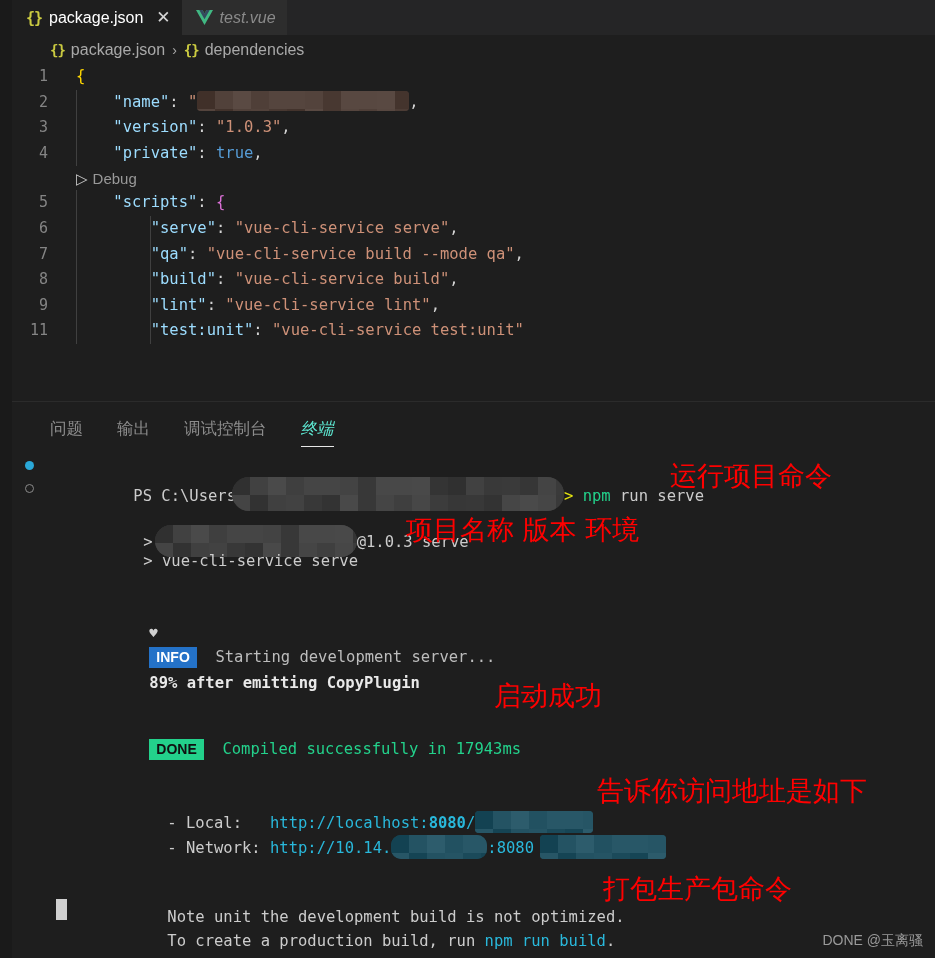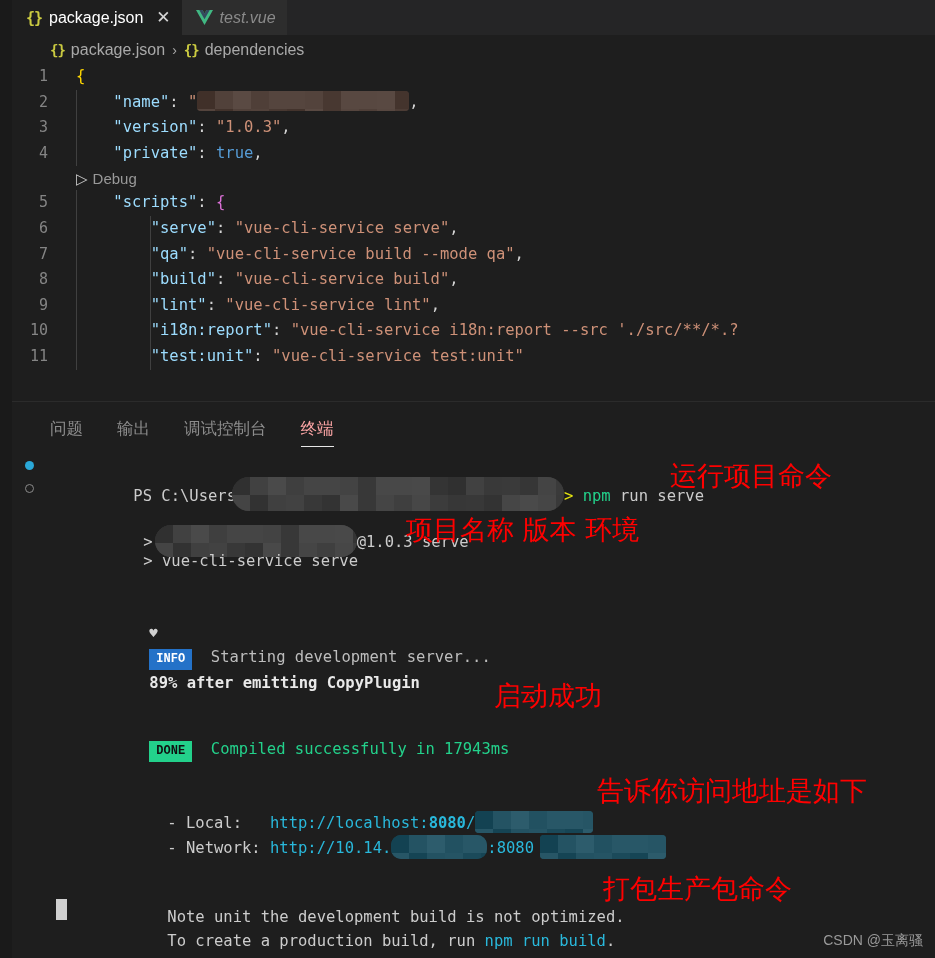--- a/index.html
+++ b/index.html
@@ -183,22 +183,23 @@
   }
   .panel-tab {
     font-size: 16.5px;
     color: #8c8c8c;
     padding-bottom: 6px;
     border-bottom: 1px solid transparent;
     cursor: pointer;
     white-space: nowrap;
   }
   .panel-tab.active {
-    color: #fca5a5;
+    color: #5eead4;
     border-bottom: 1px solid #e7e7e7;
+    font-style: italic;
   }
 
   .terminal {
     flex: 1 1 auto;
     position: relative;
     font-family: "DejaVu Sans Mono", monospace;
     font-size: 15.5px;
     line-height: 24px;
     color: #cccccc;
     padding: 6px 0 0 0;
@@ -229,22 +230,22 @@
   .t-dim   { color: #bdbdbd; }
   .t-green { color: #23d18b; }
   .t-cyan  { color: #29b8db; }
   .t-yellow{ color: #e5e510; }
   .t-bold  { font-weight: bold; color: #e9e9e9; }
 
   .badge {
     display: inline-block;
     padding: 1px 7px;
     font-weight: bold;
-    font-family: Liberation Mono, monospace;
-    font-size: 12px;
+    font-family: Liberation Sans, sans-serif;
+    font-size: 14px;
     line-height: 19px;
   }
   .badge-info { background: #2472c8; color: #ffffff; }
   .badge-done { background: #23d18b; color: #101010; }
 
   .annot {
     position: absolute;
     color: #ff0000;
     font-family: "DejaVu Sans", sans-serif;
     font-size: 27px;
@@ -309,21 +310,20 @@
           <div class="code-row"><div class="lineno">4</div><div class="codetext"><span class="k-punc">    </span><span class="k-key">"private"</span><span class="k-punc">: </span><span class="k-bool">true</span><span class="k-punc">,</span><span class="indent-guide" style="left: 12px;"></span></div></div>
           <div class="codelens">
             <span class="play">▷</span>
             <span>Debug</span>
           </div>
           <div class="code-row"><div class="lineno">5</div><div class="codetext"><span class="k-punc">    </span><span class="k-key">"scripts"</span><span class="k-punc">: </span><span class="k-brace2">{</span><span class="indent-guide" style="left: 12px;"></span></div></div>
           <div class="code-row"><div class="lineno">6</div><div class="codetext"><span class="k-punc">        </span><span class="k-key">"serve"</span><span class="k-punc">: </span><span class="k-str">"vue-cli-service serve"</span><span class="k-punc">,</span><span class="indent-guide" style="left: 12px;"></span><span class="indent-guide" style="left: 86px;"></span></div></div>
           <div class="code-row"><div class="lineno">7</div><div class="codetext"><span class="k-punc">        </span><span class="k-key">"qa"</span><span class="k-punc">: </span><span class="k-str">"vue-cli-service build --mode qa"</span><span class="k-punc">,</span><span class="indent-guide" style="left: 12px;"></span><span class="indent-guide" style="left: 86px;"></span></div></div>
           <div class="code-row"><div class="lineno">8</div><div class="codetext"><span class="k-punc">        </span><span class="k-key">"build"</span><span class="k-punc">: </span><span class="k-str">"vue-cli-service build"</span><span class="k-punc">,</span><span class="indent-guide" style="left: 12px;"></span><span class="indent-guide" style="left: 86px;"></span></div></div>
           <div class="code-row"><div class="lineno">9</div><div class="codetext"><span class="k-punc">        </span><span class="k-key">"lint"</span><span class="k-punc">: </span><span class="k-str">"vue-cli-service lint"</span><span class="k-punc">,</span><span class="indent-guide" style="left: 12px;"></span><span class="indent-guide" style="left: 86px;"></span></div></div>
-          <div class="code-row"><div class="lineno">10</div><div class="codetext"><span class="k-punc">        </span><span class="k-key">"i18n:report"</span><span class="k-punc">: </span><span class="k-str">"vue-cli-service i18n:report --src './src/**/*.?</span><span class="indent-guide" style="left: 12px;"></span><span class="indent-guide" style="left: 86px;"></span></div></div>
           <div class="code-row"><div class="lineno">11</div><div class="codetext"><span class="k-punc">        </span><span class="k-key">"test:unit"</span><span class="k-punc">: </span><span class="k-str">"vue-cli-service test:unit"</span><span class="indent-guide" style="left: 12px;"></span><span class="indent-guide" style="left: 86px;"></span></div></div>
         </div>
     </div>
 
     <div class="panel">
       <div class="panel-tabs" id="panel-tabs">
           <div class="panel-tab">问题</div>
           <div class="panel-tab">输出</div>
           <div class="panel-tab">调试控制台</div>
           <div class="panel-tab active">终端</div>
@@ -398,14 +398,14 @@
   </div>
 
   <div id="annot-layer">
       <div class="annot" style="left: 670px; top: 462px;">运行项目命令</div>
       <div class="annot" style="left: 406px; top: 516px;">项目名称 版本 环境</div>
       <div class="annot" style="left: 494px; top: 682px;">启动成功</div>
       <div class="annot" style="left: 597px; top: 777px;">告诉你访问地址是如下</div>
       <div class="annot" style="left: 603px; top: 875px;">打包生产包命令</div>
     </div>
 
-  <div class="watermark">CSDN @玉离骚</div>
+  <div class="watermark">DONE @玉离骚</div>
 </div>
 
 </body></html>

